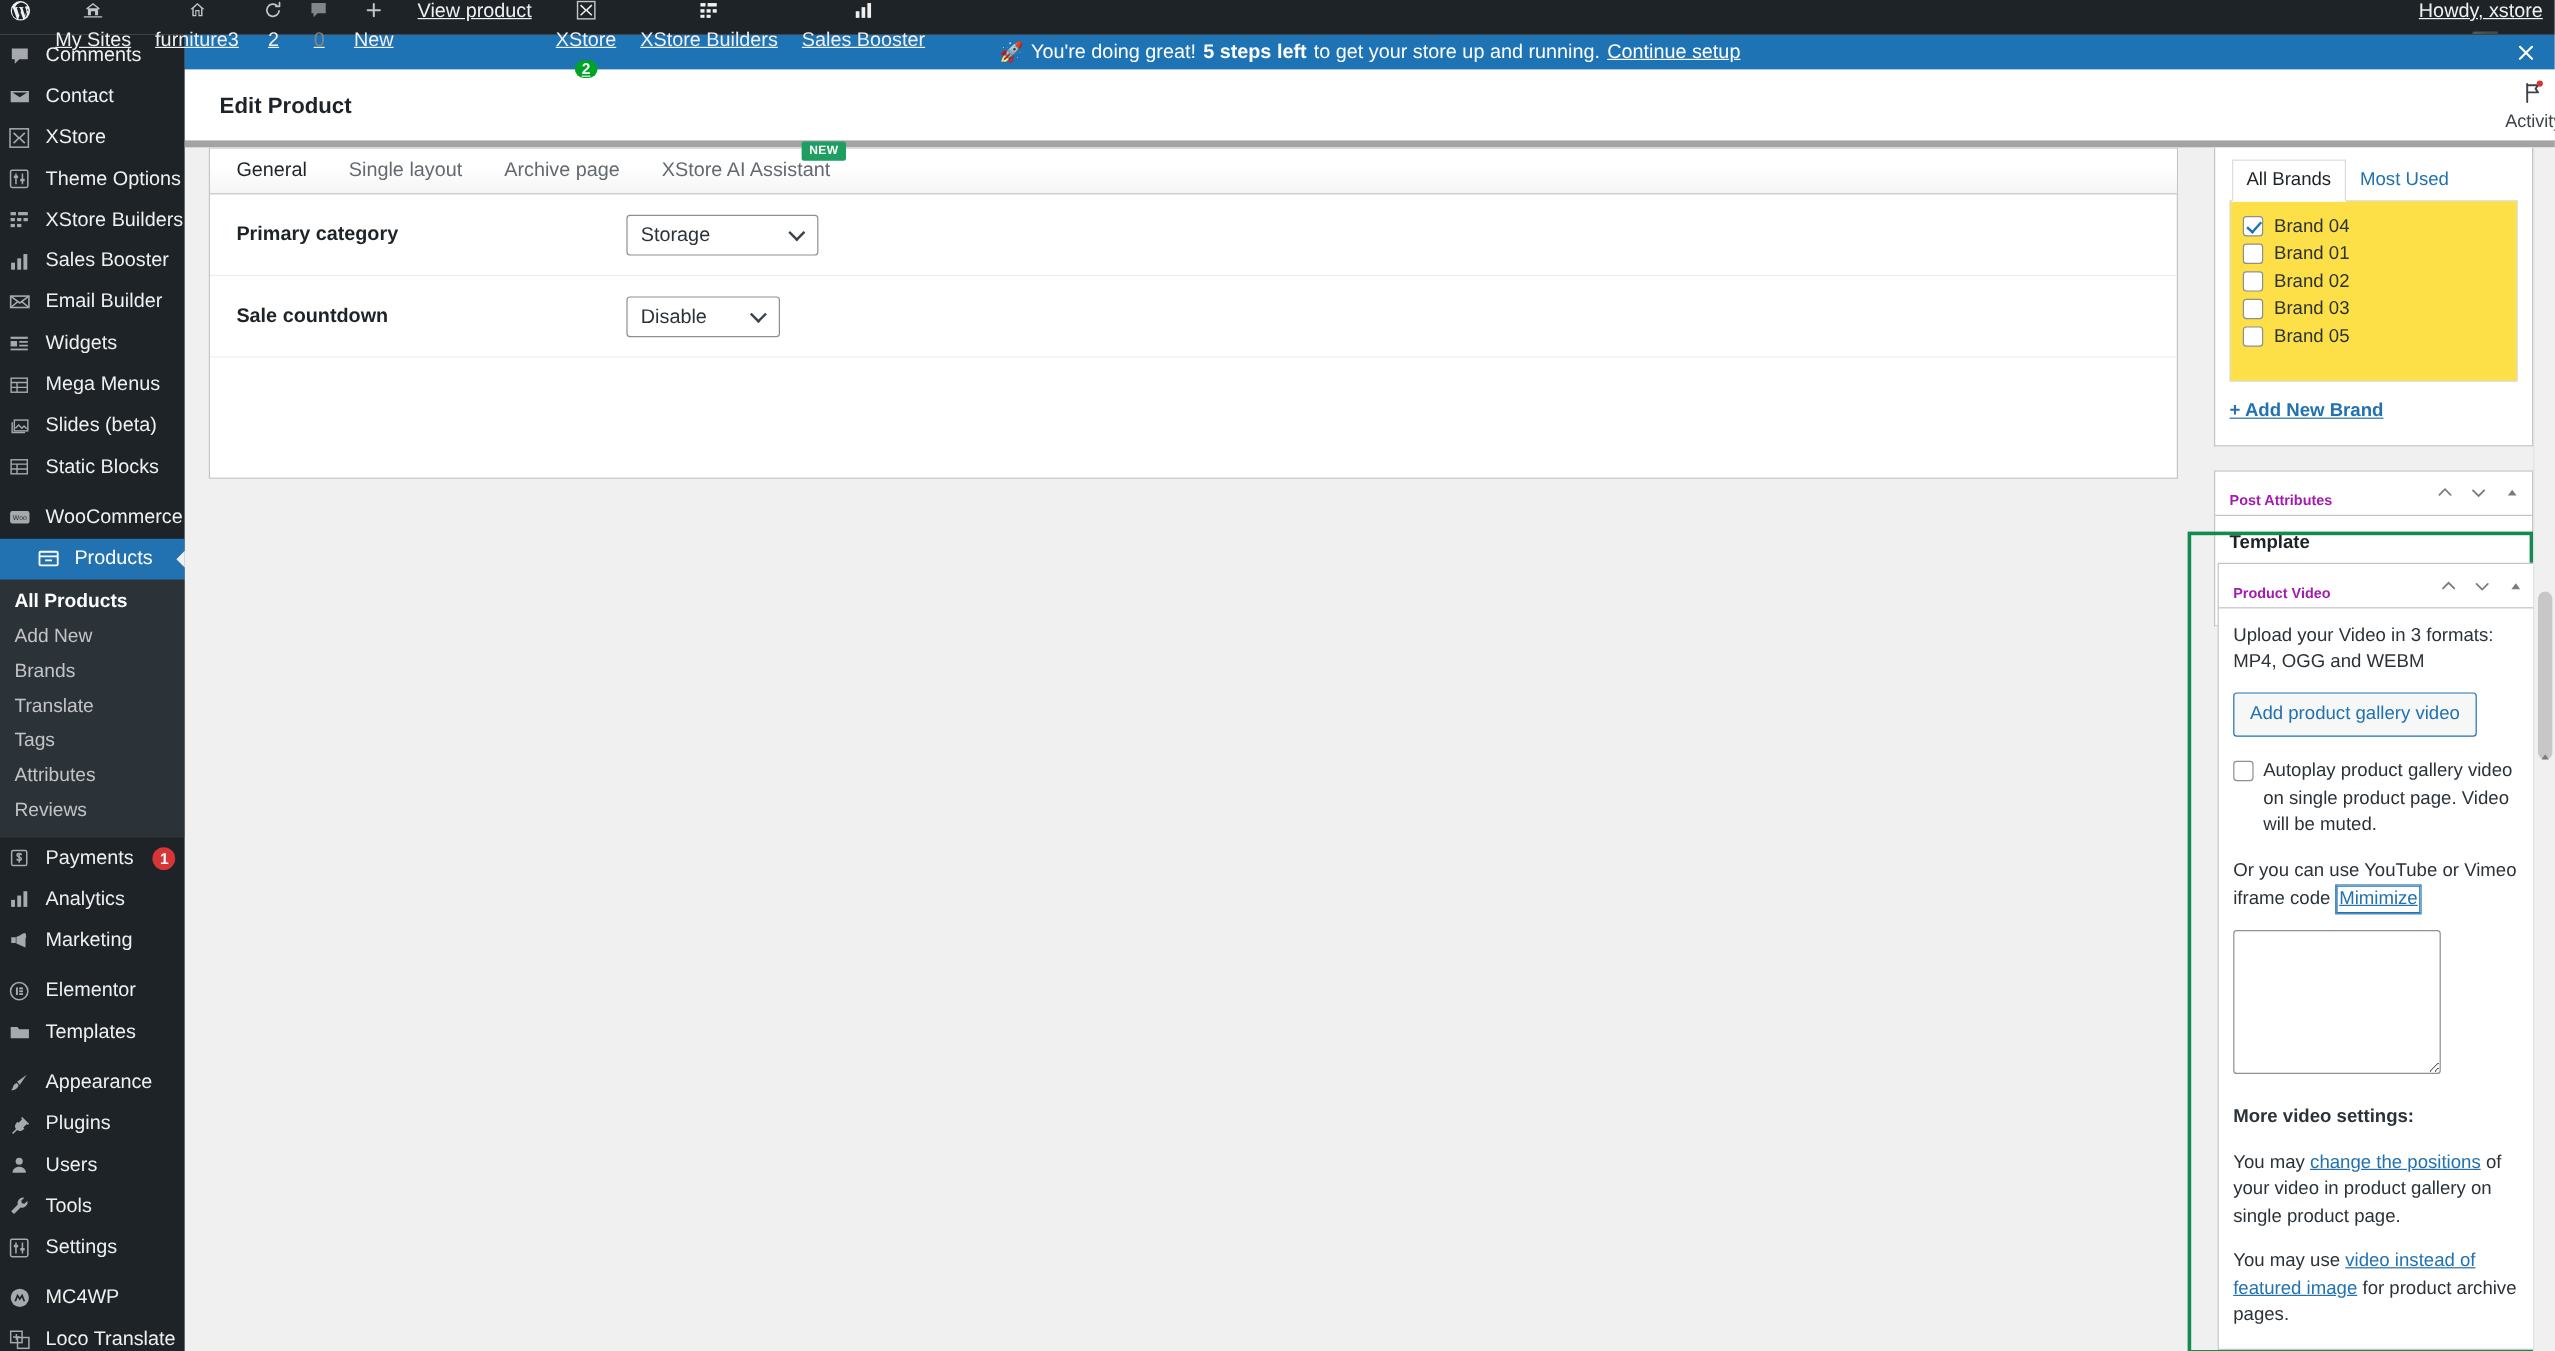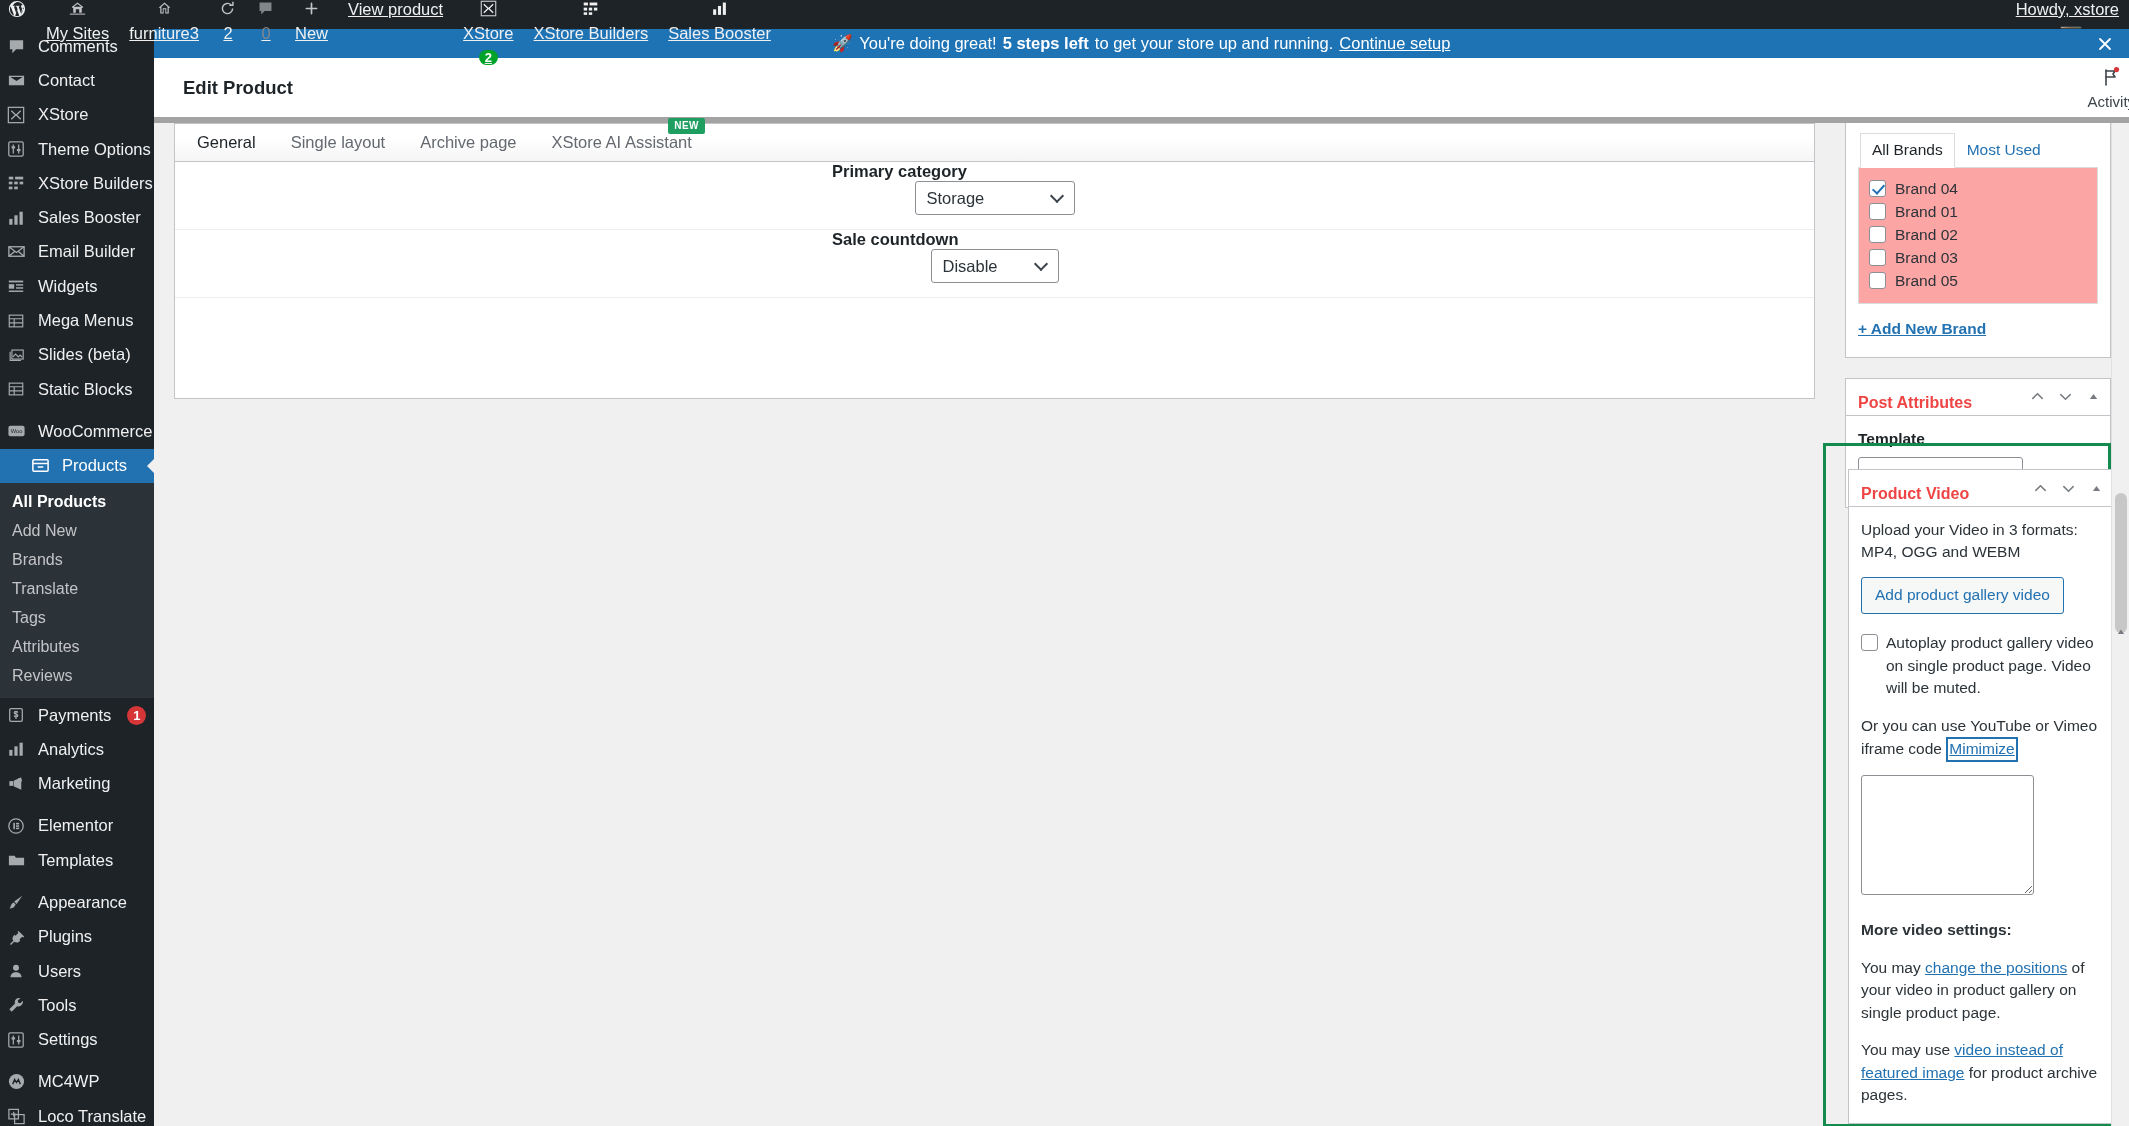--- a/index.html
+++ b/index.html
@@ -136,21 +136,21 @@
     font-size: 16.5px; color: #646970; cursor: pointer;
   }
   .tab.active { color: #1d2327; font-weight: 400; }
   .tab .newbadge {
     position: absolute; top: -15px; right: 8px;
     background: #1f9e62; color: #fff; font-size: 10px; font-weight: 700;
     padding: 2px 6px 3px; border-radius: 2px; letter-spacing: .4px;
   }
   .frow {
     display: flex; align-items: center; height: 68px;
-    border-bottom: 1px solid #eee; padding: 0 22px; flex-direction: column;
+    border-bottom: 1px solid #eee; padding: 0 22px;
   }
   .frow:last-of-type { border-bottom: none; }
   .flabel { width: 325px; font-size: 16.5px; font-weight: 700; color: #1d2327; }
   select.fsel {
     font-family: "Liberation Sans", sans-serif;
     font-size: 16.5px; color: #2c3338;
     height: 34px; padding: 0 32px 0 11px;
     border: 1px solid #8c8f94; border-radius: 3px;
     background: #fff;
     -webkit-appearance: none; appearance: none;
@@ -169,21 +169,21 @@
     position: absolute; top: 123px; left: 1845px;
     width: 266px; height: 1003px;
   }
   .metabox {
     background: #fff; border: 1px solid #c3c4c7; margin-bottom: 20px;
   }
   .mb-head {
     display: flex; align-items: center; height: 37px;
     border-bottom: 1px solid #c3c4c7; padding: 0 4px 0 12px;
   }
-  .mb-title { font-size: 16px; font-weight: 700; color: #ef4444; margin-top: 12px; }
+  .mb-title { font-size: 12px; font-weight: 700; color: #a21caf; margin-top: 12px; }
   .mb-ctrls { margin-left: auto; display: flex; align-items: center; gap: 2px; }
   .mb-btn {
     width: 26px; height: 26px; display: flex; align-items: center;
     justify-content: center; color: #787c82; cursor: pointer;
   }
   .mb-body { padding: 12px 12px 16px; font-size: 15.5px; color: #2c3338; line-height: 1.45; }
 
   
   .cat-tabs {
     display: flex; gap: 0; margin-bottom: -1px; position: relative; z-index: 2;
@@ -191,22 +191,22 @@
   }
   .cat-tab {
     padding: 5px 11px 6px; font-size: 15.5px; color: #2271b1;
     border: 1px solid transparent; cursor: pointer;
   }
   .cat-tab.active {
     color: #1d2327; background: #fff;
     border-color: #dcdcde; border-bottom-color: #fff;
   }
   .cat-list {
-    border: 1px solid #dcdcde; background: #fca5a5;
-    padding: 9px 10px 11px; position: relative; z-index: 1;
+    border: 1px solid #dcdcde; background: #fde047;
+    padding: 9px 10px 25px; position: relative; z-index: 1;
   }
   .cat-row { display: flex; align-items: center; gap: 9px; height: 23px; }
   .cat-row label { font-size: 15.5px; color: #2c3338; }
   .cbx {
     width: 17px; height: 17px; flex: 0 0 17px;
     border: 1px solid #8c8f94; border-radius: 3px; background: #fff;
     position: relative;
   }
   .cbx.checked::after {
     content: ""; position: absolute; left: 5px; top: 1px;

